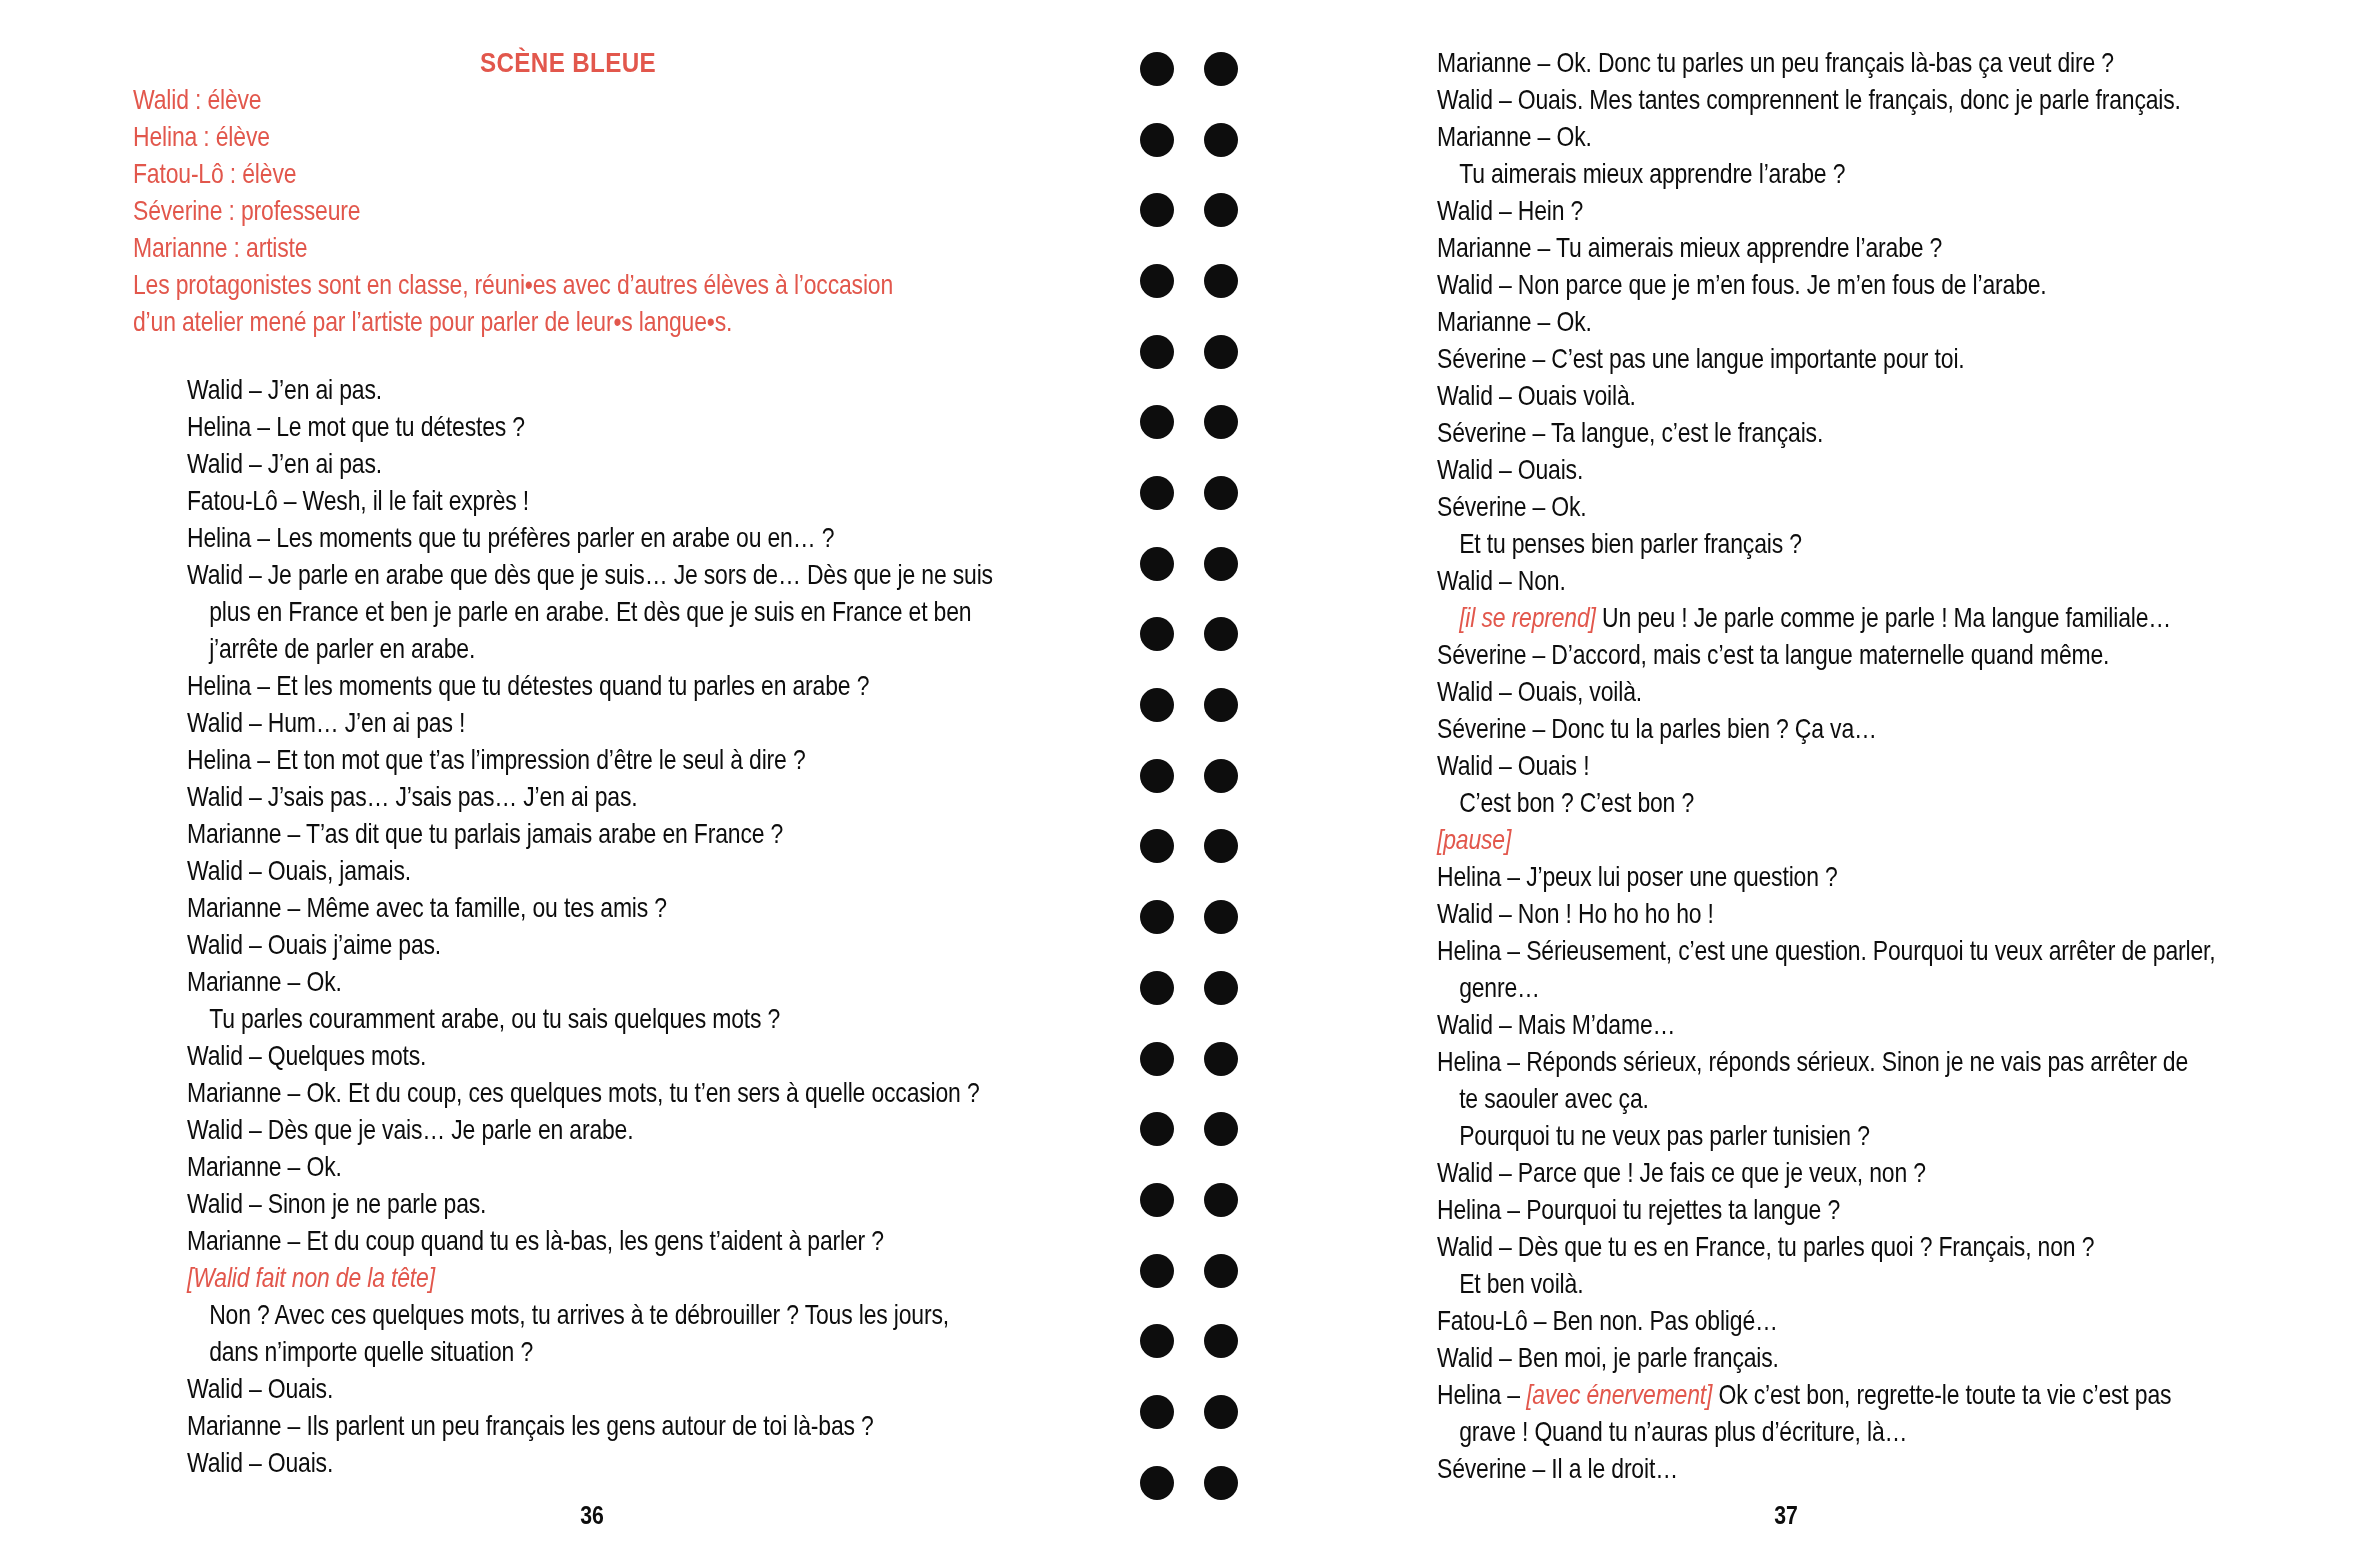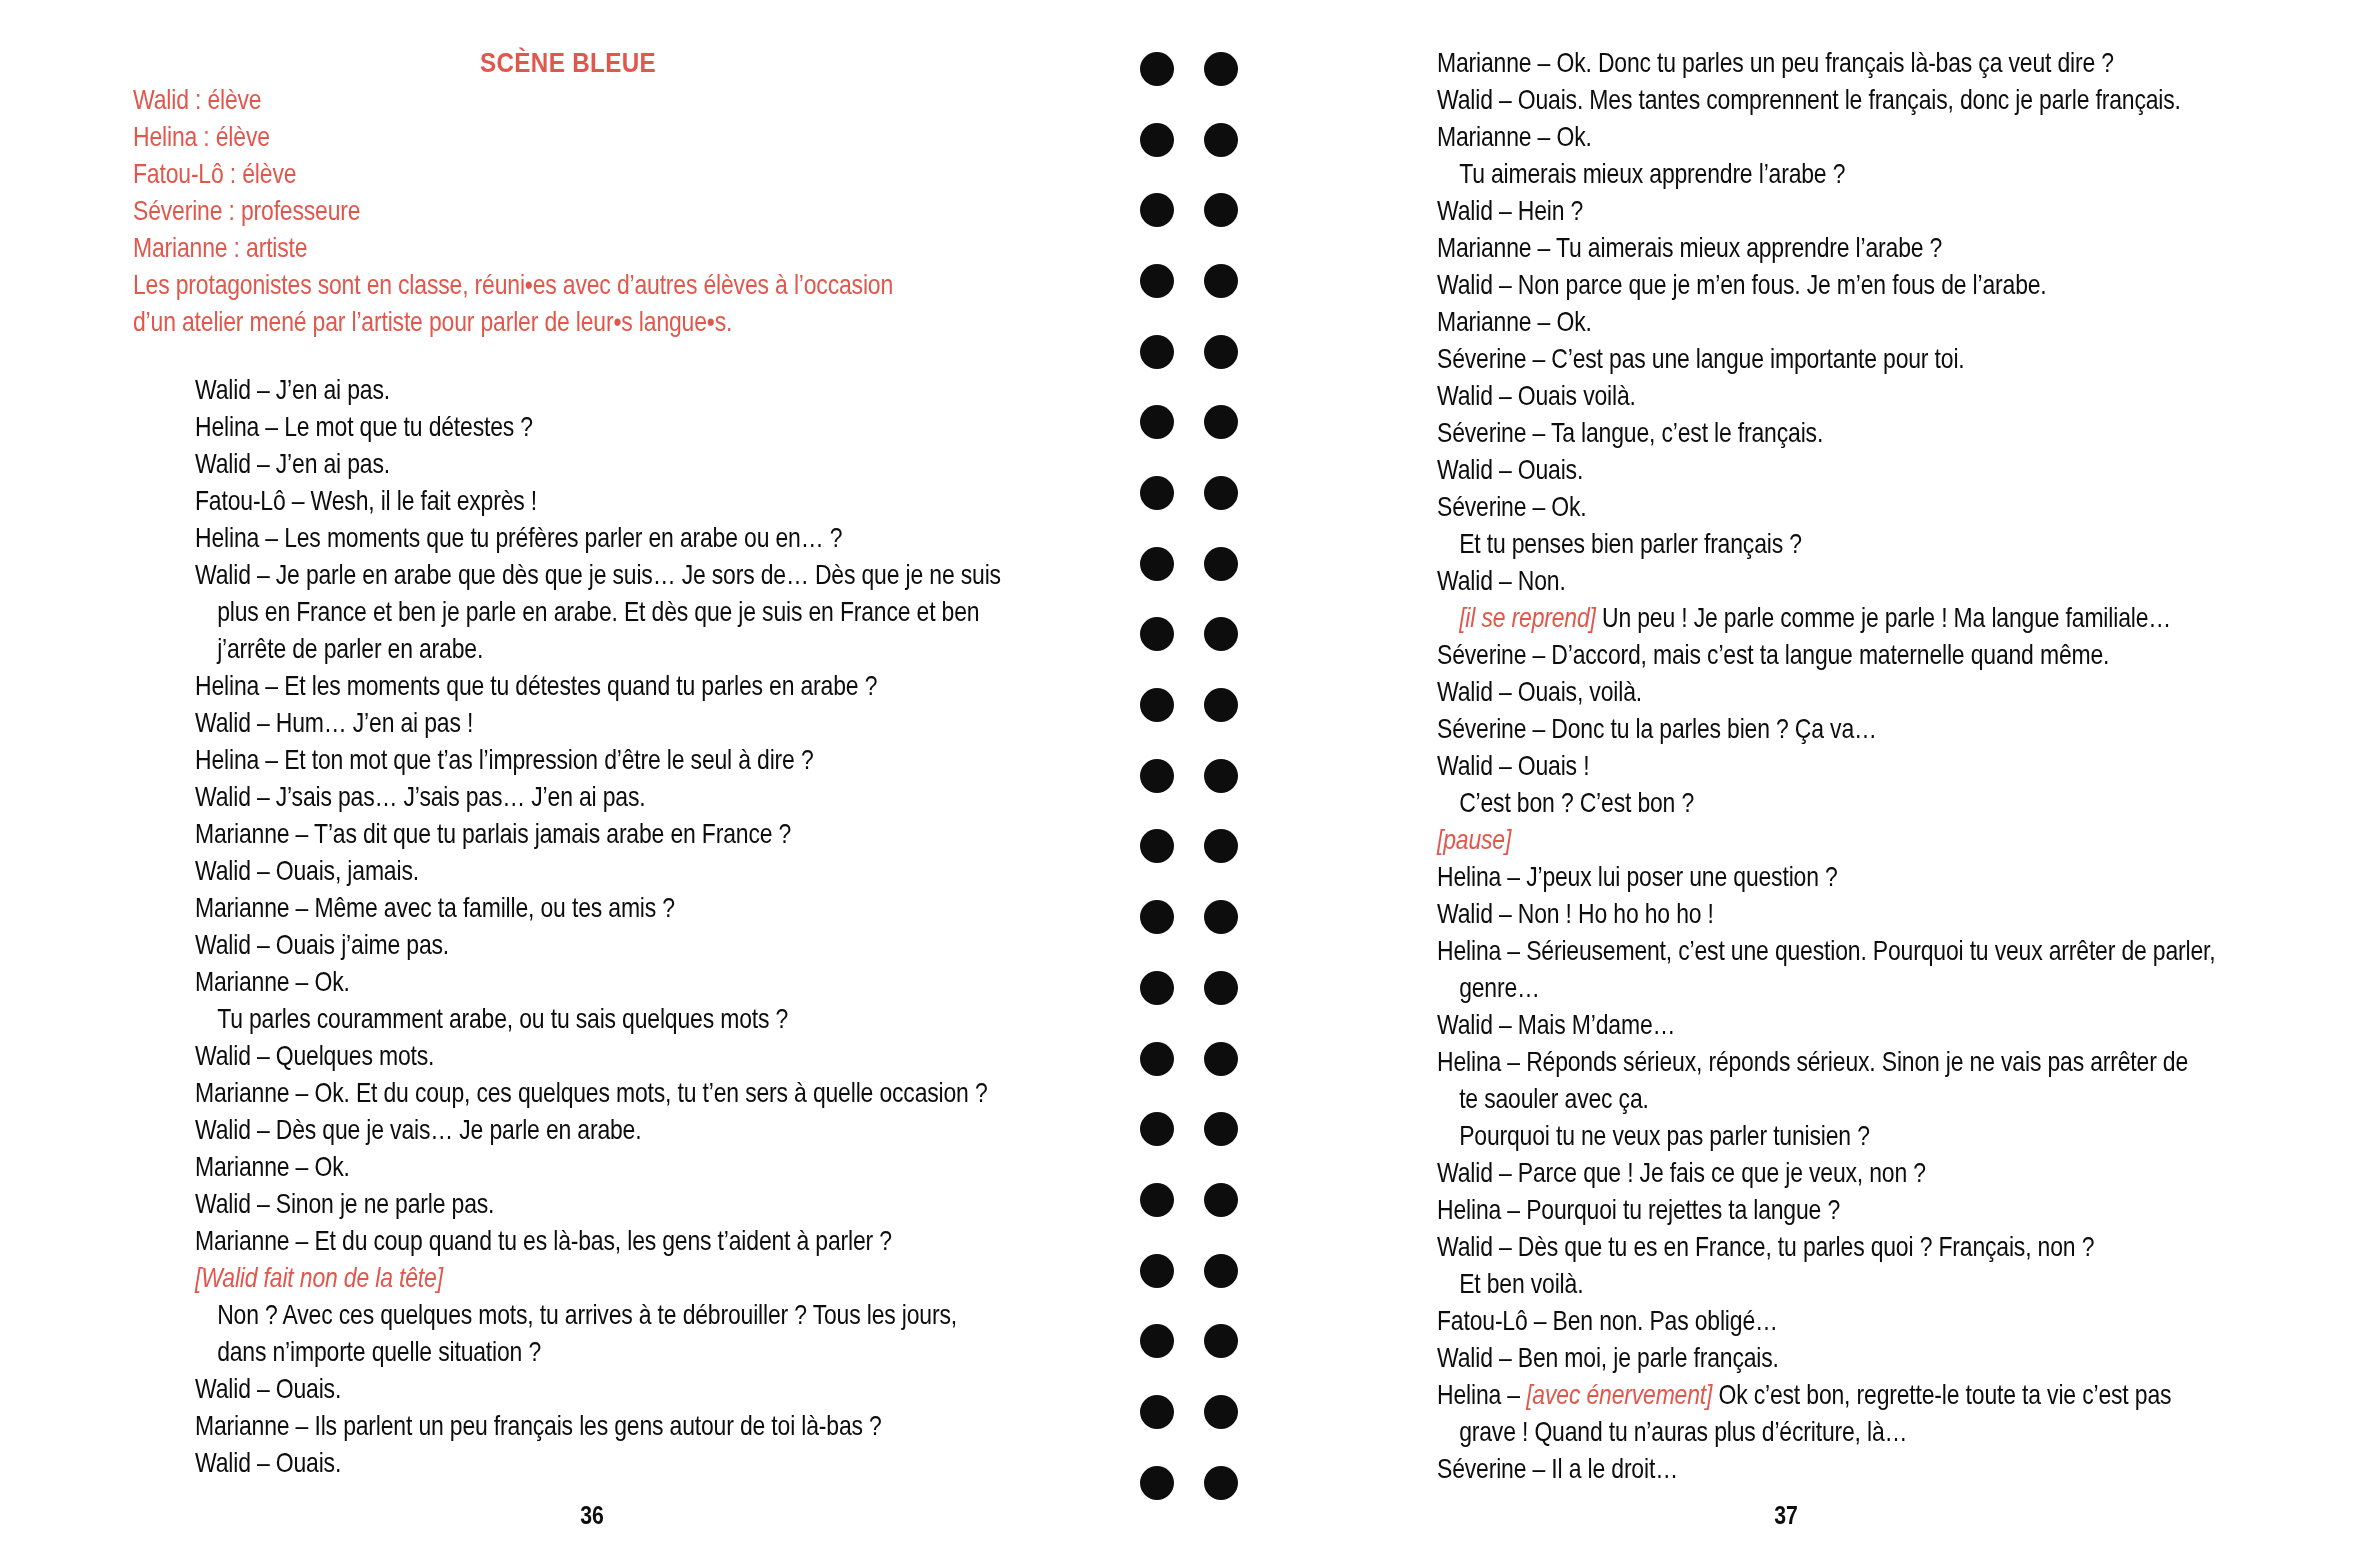--- a/index.html
+++ b/index.html
@@ -37,21 +37,21 @@
     letter-spacing: 0.4px;
   }
   .cast-block {
     position: absolute;
     left: 90px;
     top: 81px;
     margin-left: 43px;
   }
   .left-dialogue {
     position: absolute;
-    left: 195px;
+    left: 187px;
     top: 371px;
   }
   .right-dialogue {
     position: absolute;
     left: 1437px;
     top: 44px;
   }
   .line {
     white-space: nowrap;
     font-size: 28px;

